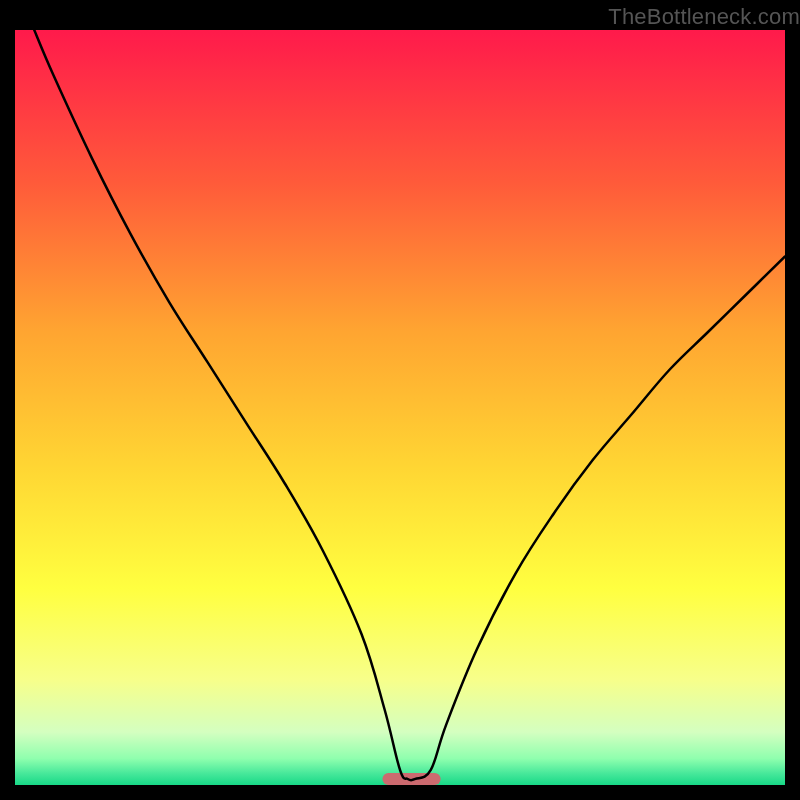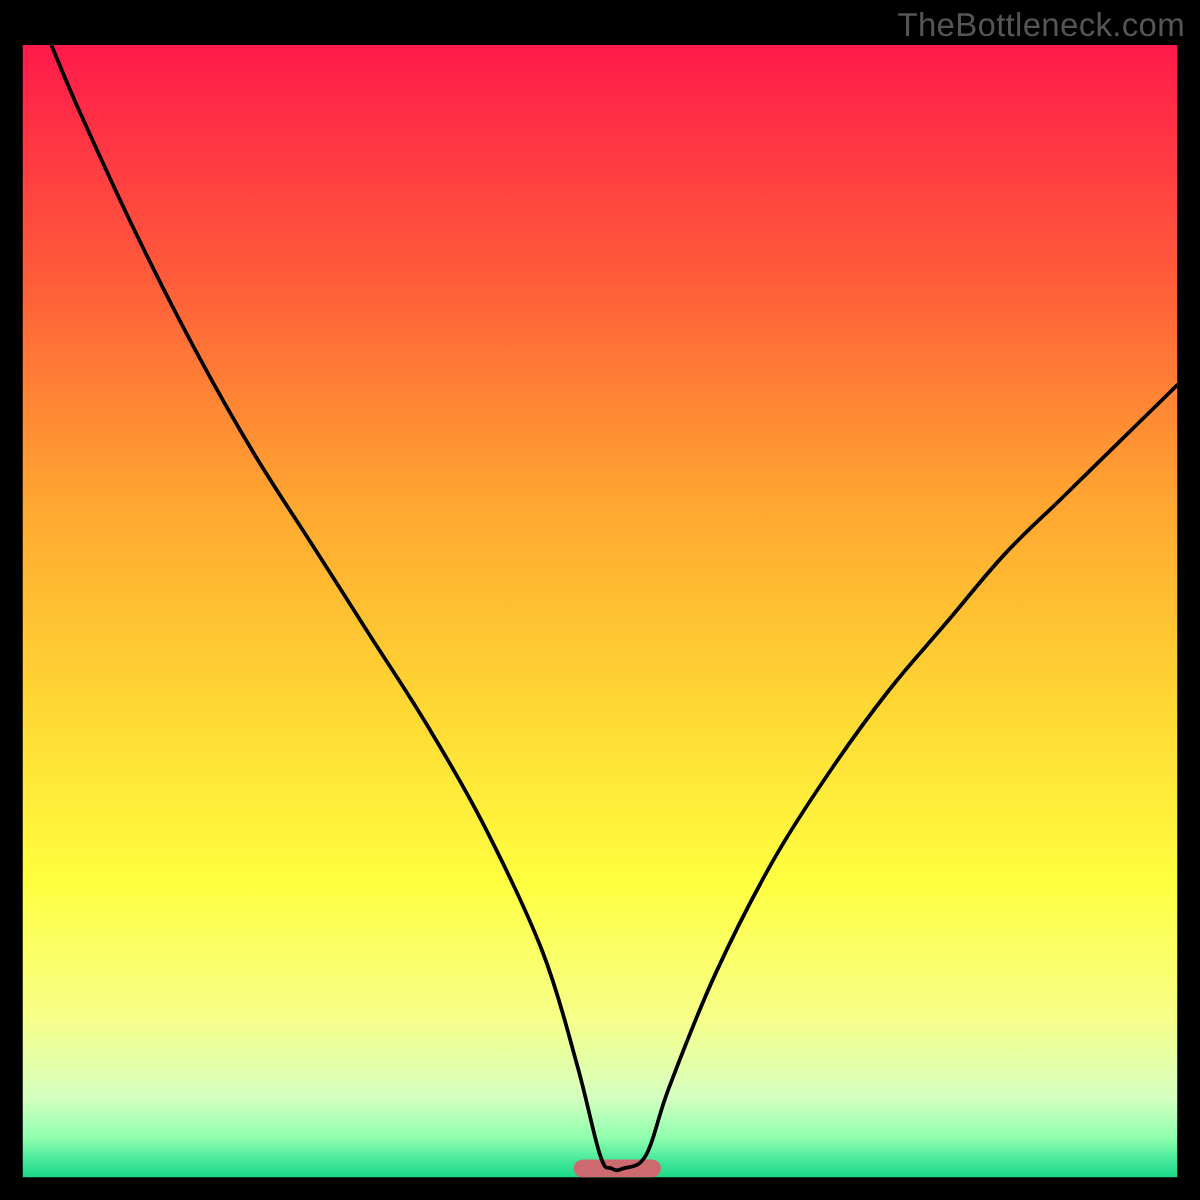--- a/index.html
+++ b/index.html
@@ -22,21 +22,21 @@
   .plot-area {
     position: absolute;
     left: 0;
     top: 0;
     width: 770px;
     height: 755px;
   }
   .watermark {
     position: absolute;
     top: 4px;
-    right: 10px;
+    right: 0;
     color: #555555;
     font-size: 22px;
     font-weight: 500;
     letter-spacing: 0.2px;
   }
   svg { display: block; }
 </style>
 </head>
 <body>
 

